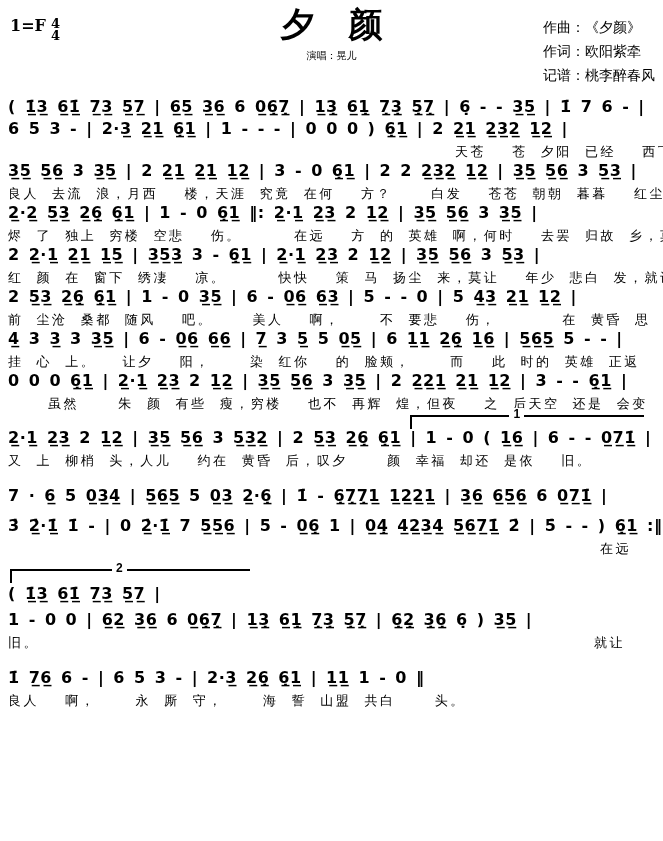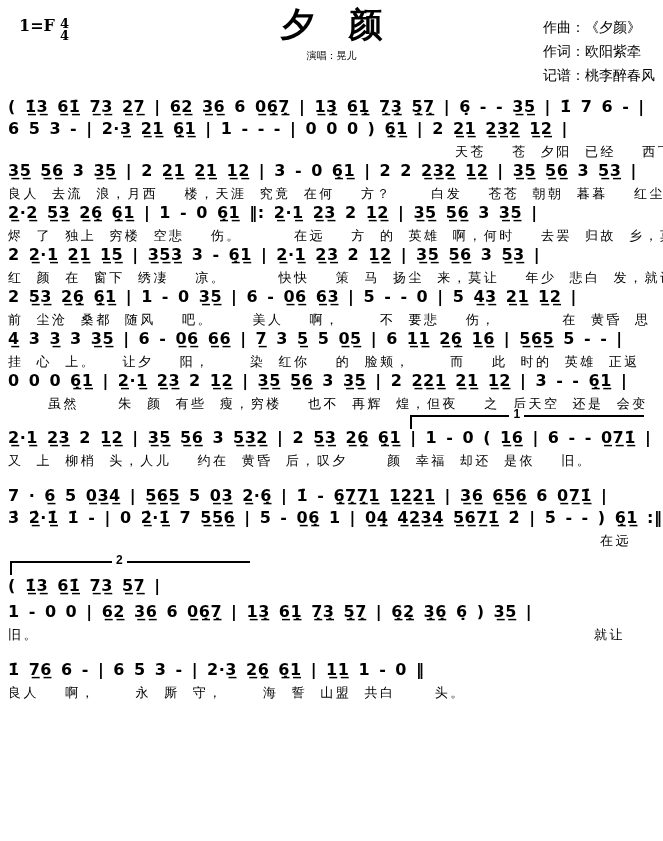--- a/index.html
+++ b/index.html
@@ -1,42 +1,42 @@
 <!DOCTYPE html>
 <html><head>
 <meta charset="utf-8">
 <style>
   html,body{margin:0;padding:0;background:#ffffff;color:#000;}
   body{width:663px;height:841px;overflow:hidden;font-family:"Liberation Sans",sans-serif;}
   .sheet{position:relative;width:647px;height:835px;padding:4px 8px 2px 8px;}
 
   
   .header{position:relative;height:88px;}
-  .key-time{position:absolute;left:11px;top:12px;display:flex;align-items:flex-start;gap:5px;
+  .key-time{position:absolute;left:2px;top:12px;display:flex;align-items:flex-start;gap:5px;
             font-family:"DejaVu Serif",serif;font-weight:bold;}
   .key{font-size:16px;line-height:1;}
   .timesig{display:flex;flex-direction:column;align-items:center;line-height:0.95;
            font-size:13px;font-weight:bold;}
   .title{text-align:center;font-family:"DejaVu Serif",serif;font-size:34px;font-weight:bold;
          line-height:1.1;margin-top:2px;}
   .subtitle{text-align:center;font-family:"DejaVu Serif",serif;font-size:10px;margin-top:6px;}
   .credits{position:absolute;right:0px;top:10px;font-family:"DejaVu Serif",serif;
            font-size:14px;line-height:1.7;text-align:left;}
 
   
   .system{position:relative;}
   .notes{font-family:"DejaVu Sans",sans-serif;font-weight:bold;font-size:16px;
          line-height:22px;white-space:pre;letter-spacing:0.5px;word-spacing:3px;}
   .lyrics{font-family:"Liberation Sans",sans-serif;font-size:13px;line-height:16px;
           white-space:pre;letter-spacing:2.5px;word-spacing:7px;margin-top:4px;}
   .s1{margin-top:2px;}
   .s2,.s3,.s4,.s5,.s6,.s7,.s8{}
   .s9{margin-top:15px;}
   .s10{margin-top:16px;}
-  .s11{margin-top:0;}
+  .s11{margin-top:8px;}
   .s12{margin-top:26px;}
   .s13{margin-top:4px;}
   .s14{margin-top:16px;}
   .s2 .lyrics{padding-left:447px;}
   .s8 .lyrics{padding-left:40px;}
   .s11 .lyrics{padding-left:592px;}
   .lyrics-split{display:flex;justify-content:space-between;padding-right:30px;}
 
   
   .volta{position:absolute;height:12px;border-top:2px solid #000;border-left:2px solid #000;}
@@ -61,21 +61,21 @@
     <div class="title">夕　颜</div>
     <div class="subtitle">演唱：晃儿</div>
     <div class="credits">
       <div>作曲：《夕颜》</div>
       <div>作词：欧阳紫牵</div>
       <div>记谱：桃李醉春风</div>
     </div>
   </div>
 
   <div class="system s1">
-    <div class="notes">( 1̲̇3̲ 6̲1̲̇ 7̲3̲ 2̲7̲ | 6̲2̲ 3̲6̲ 6 0̲6̲̣7̲̣ | 1̲3̲̣ 6̲1̲̣ 7̲̣3̲̣ 5̲̣7̲̣ | 6̣ - - 3̲5̲ | 1̇ 7 6 - |</div>
+    <div class="notes">( 1̲̇3̲ 6̲1̲̇ 7̲3̲ 5̲7̲ | 6̲5̲ 3̲6̲ 6 0̲6̲̣7̲̣ | 1̲3̲̣ 6̲1̲̣ 7̲̣3̲̣ 5̲̣7̲̣ | 6̣ - - 3̲5̲ | 1̇ 7 6 - |</div>
   </div>
 
   <div class="system s2">
     <div class="notes">6 5 3 - | 2·3̲ 2̲1̲ 6̲̣1̲ | 1 - - - | 0 0 0 ) 6̲̣1̲ | 2 2̲1̲ 2̲3̲2̲ 1̲2̲ |</div>
     <div class="lyrics">天苍  苍 夕阳 已经  西下，</div>
   </div>
 
   <div class="system s3">
     <div class="notes">3̲5̲ 5̲6̲ 3 3̲5̲ | 2 2̲1̲ 2̲1̲ 1̲2̲ | 3 - 0 6̲̣1̲ | 2 2 2̲3̲2̲ 1̲2̲ | 3̲5̲ 5̲6̲ 3 5̲3̲ |</div>
     <div class="lyrics">良人 去流 浪，月西  楼，天涯 究竟 在何  方？   白发  苍苍 朝朝 暮暮  红尘 渐迷 茫，灯烛</div>

